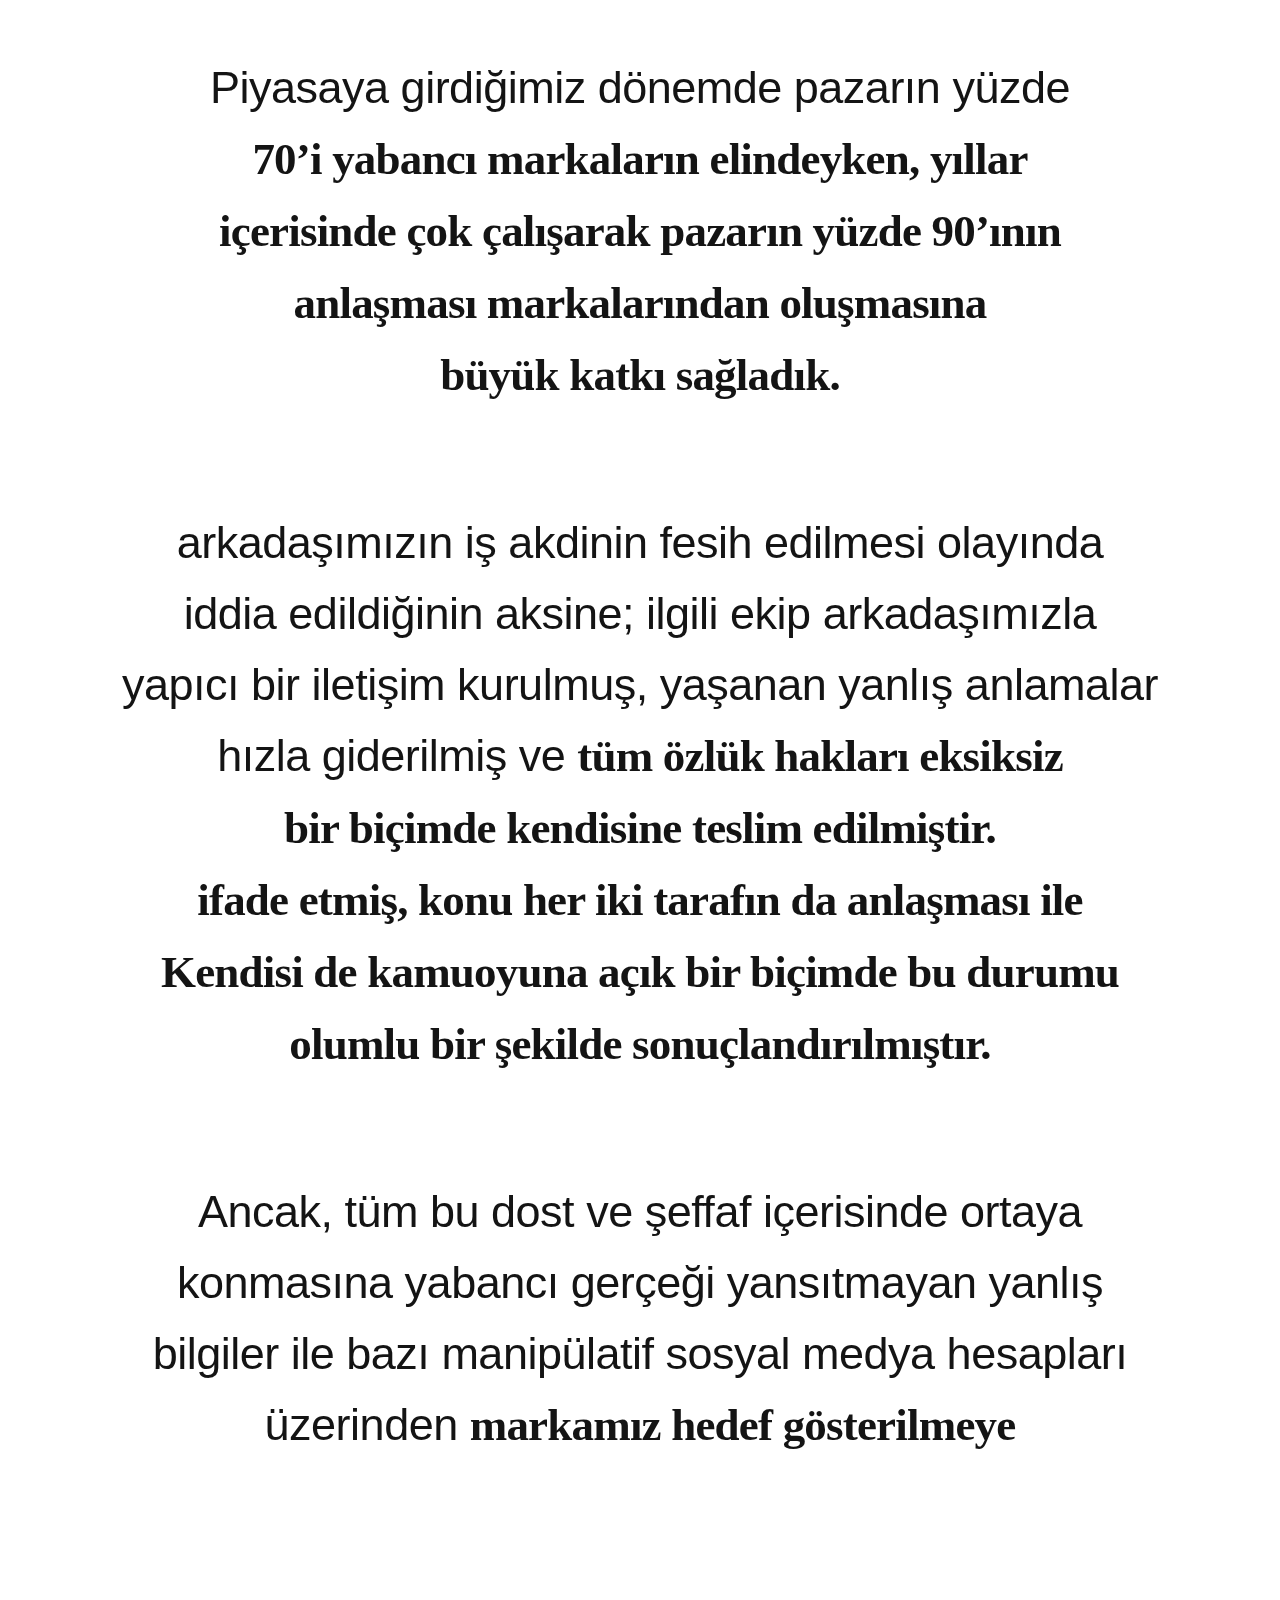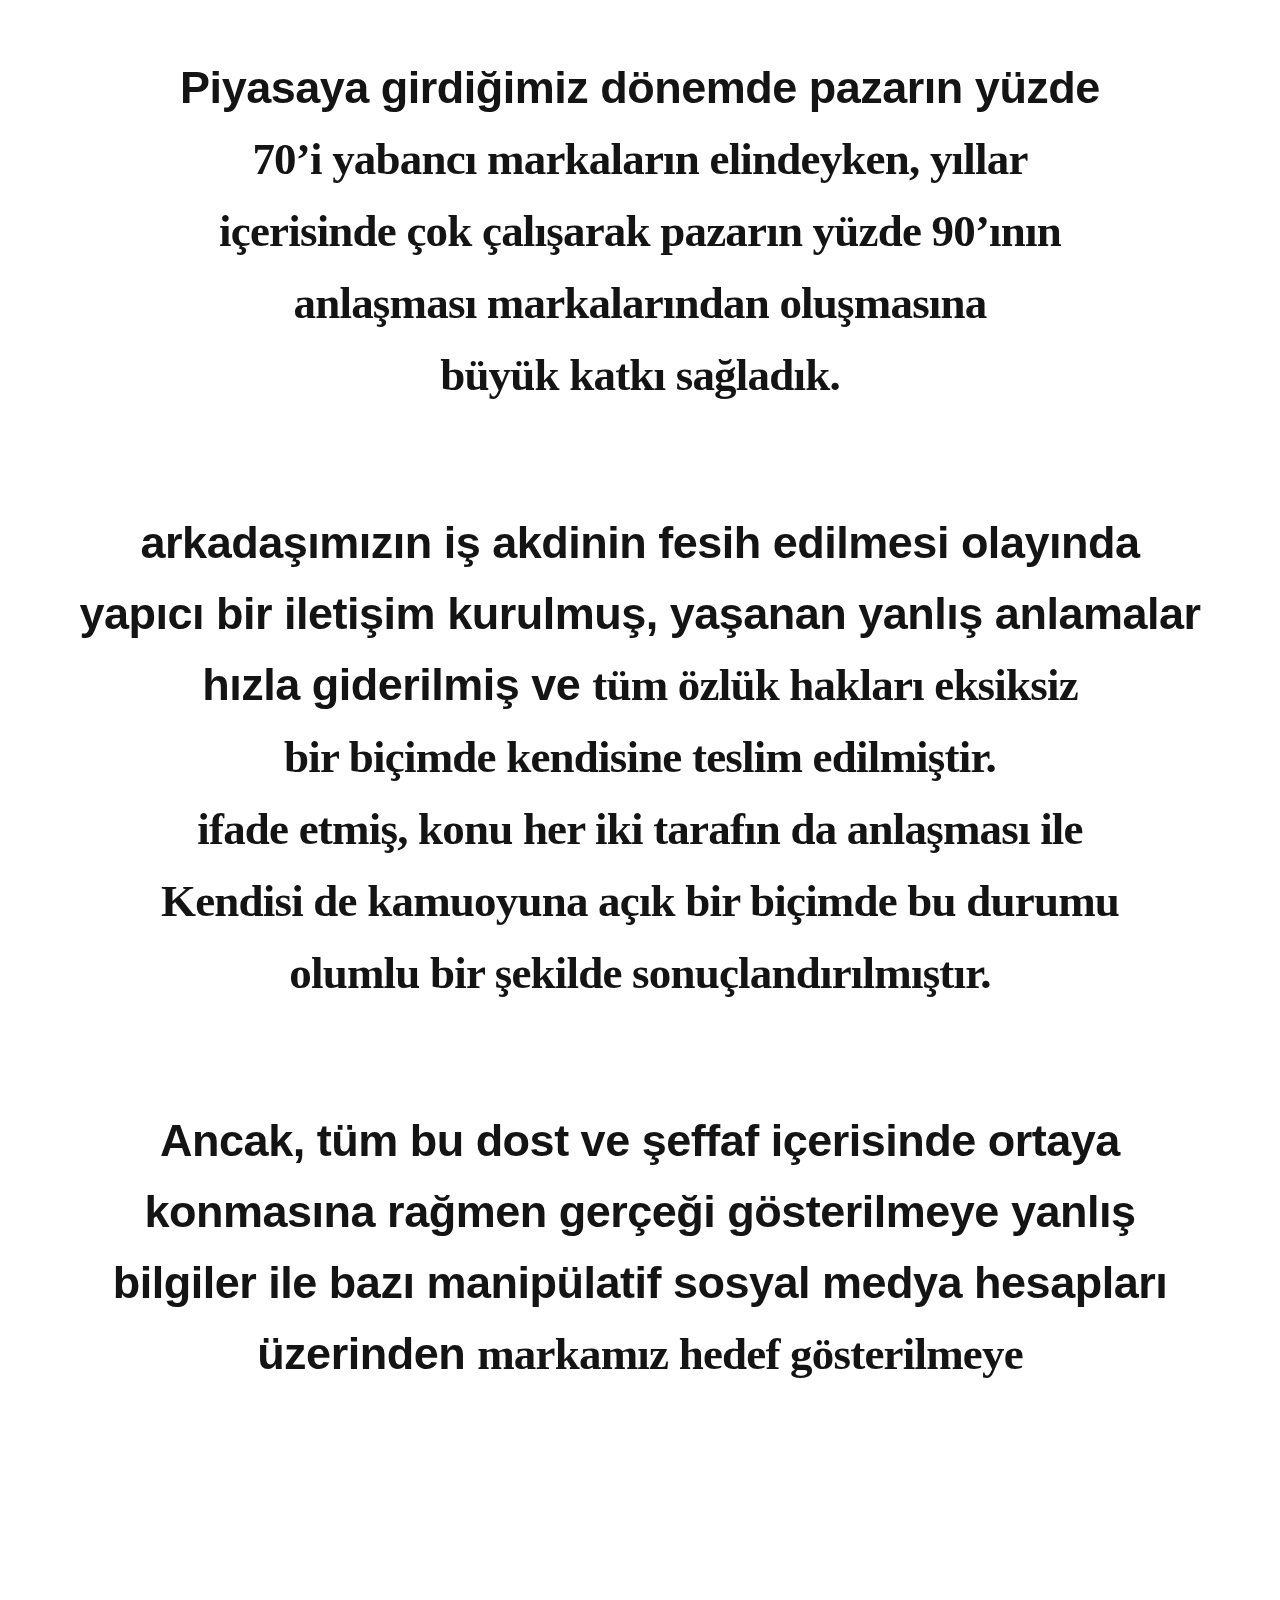--- a/index.html
+++ b/index.html
@@ -28,21 +28,21 @@
   }
   .line {
     text-align: center;
     font-size: 45px;
     line-height: 71px;
     letter-spacing: -0.5px;
     color: #141414;
     white-space: nowrap;
   }
   .run-regular {
-    font-weight: 700;
+    font-weight: 400;
   }
   .run-bold {
     font-weight: 700;
     letter-spacing: -0.8px;
     font-family: Liberation Serif, serif;
   }
 </style>
 </head>
 <body>
 
@@ -50,27 +50,28 @@
   <div id="statement-root">
       <div class="paragraph">
         <div class="line"><span class="run-regular">Piyasaya girdiğimiz dönemde pazarın yüzde</span></div>
         <div class="line"><span class="run-bold">70’i yabancı markaların elindeyken, yıllar</span></div>
         <div class="line"><span class="run-bold">içerisinde çok çalışarak pazarın yüzde 90’ının</span></div>
         <div class="line"><span class="run-bold">anlaşması markalarından oluşmasına</span></div>
         <div class="line"><span class="run-bold">büyük katkı sağladık.</span></div>
       </div>
       <div class="paragraph">
         <div class="line"><span class="run-regular">arkadaşımızın iş akdinin fesih edilmesi olayında</span></div>
+        <div class="line"><span class="run-regular">iddia edildiğinin aksine; ilgili ekip arkadaşımızla</span></div>
         <div class="line"><span class="run-regular">yapıcı bir iletişim kurulmuş, yaşanan yanlış anlamalar</span></div>
         <div class="line"><span class="run-regular">hızla giderilmiş ve </span><span class="run-bold">tüm özlük hakları eksiksiz</span></div>
         <div class="line"><span class="run-bold">bir biçimde kendisine teslim edilmiştir.</span></div>
         <div class="line"><span class="run-bold">ifade etmiş, konu her iki tarafın da anlaşması ile</span></div>
         <div class="line"><span class="run-bold">Kendisi de kamuoyuna açık bir biçimde bu durumu</span></div>
         <div class="line"><span class="run-bold">olumlu bir şekilde sonuçlandırılmıştır.</span></div>
       </div>
       <div class="paragraph">
         <div class="line"><span class="run-regular">Ancak, tüm bu dost ve şeffaf içerisinde ortaya</span></div>
-        <div class="line"><span class="run-regular">konmasına rağmen gerçeği gösterilmeye yanlış</span></div>
+        <div class="line"><span class="run-regular">konmasına yabancı gerçeği yansıtmayan yanlış</span></div>
         <div class="line"><span class="run-regular">bilgiler ile bazı manipülatif sosyal medya hesapları</span></div>
         <div class="line"><span class="run-regular">üzerinden </span><span class="run-bold">markamız hedef gösterilmeye</span></div>
       </div>
     </div>
 </main>
 
 </body></html>

